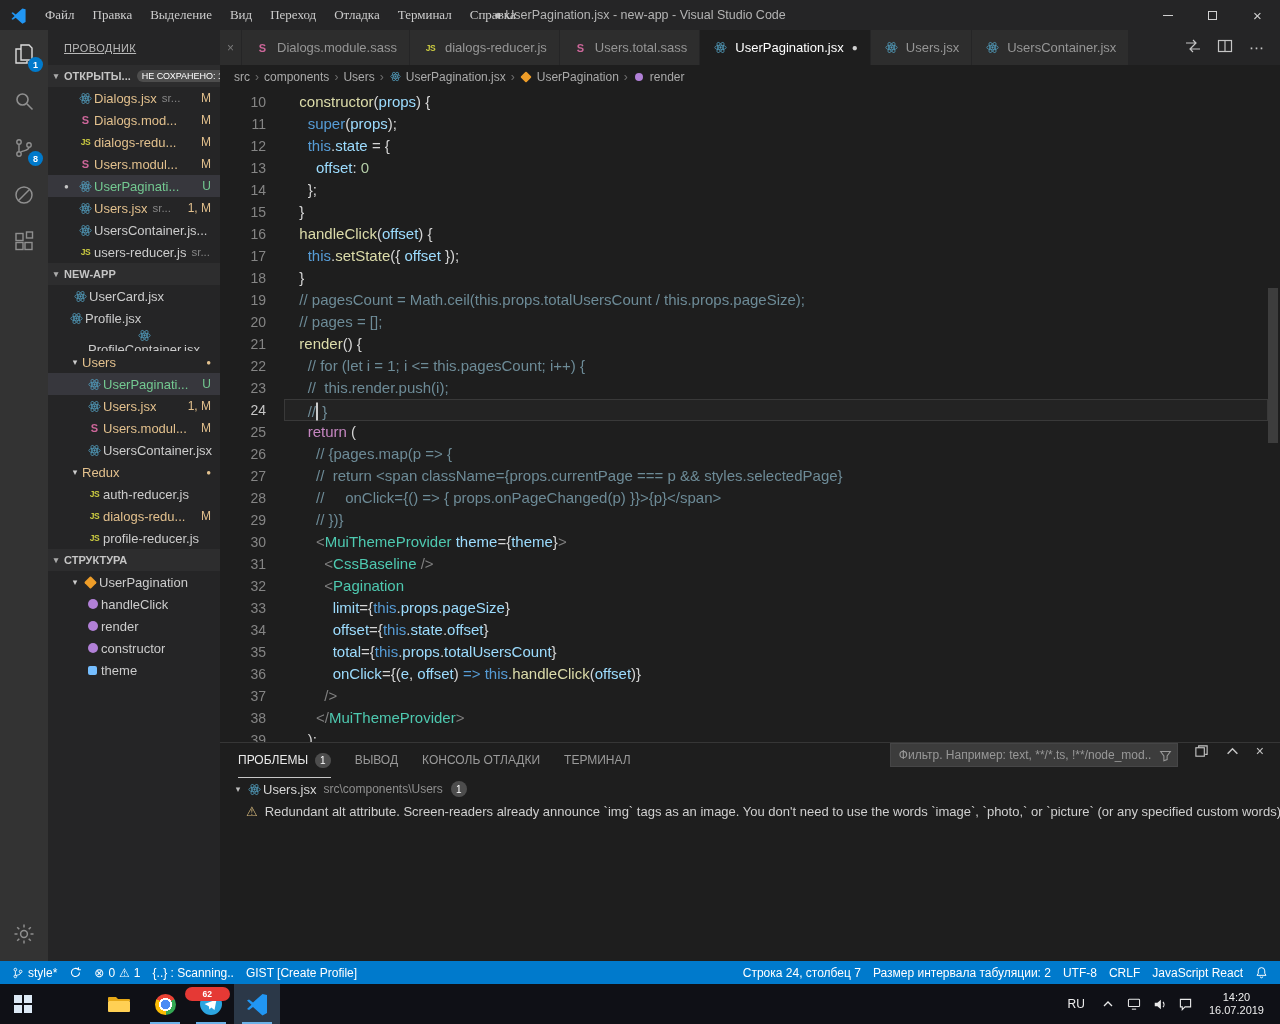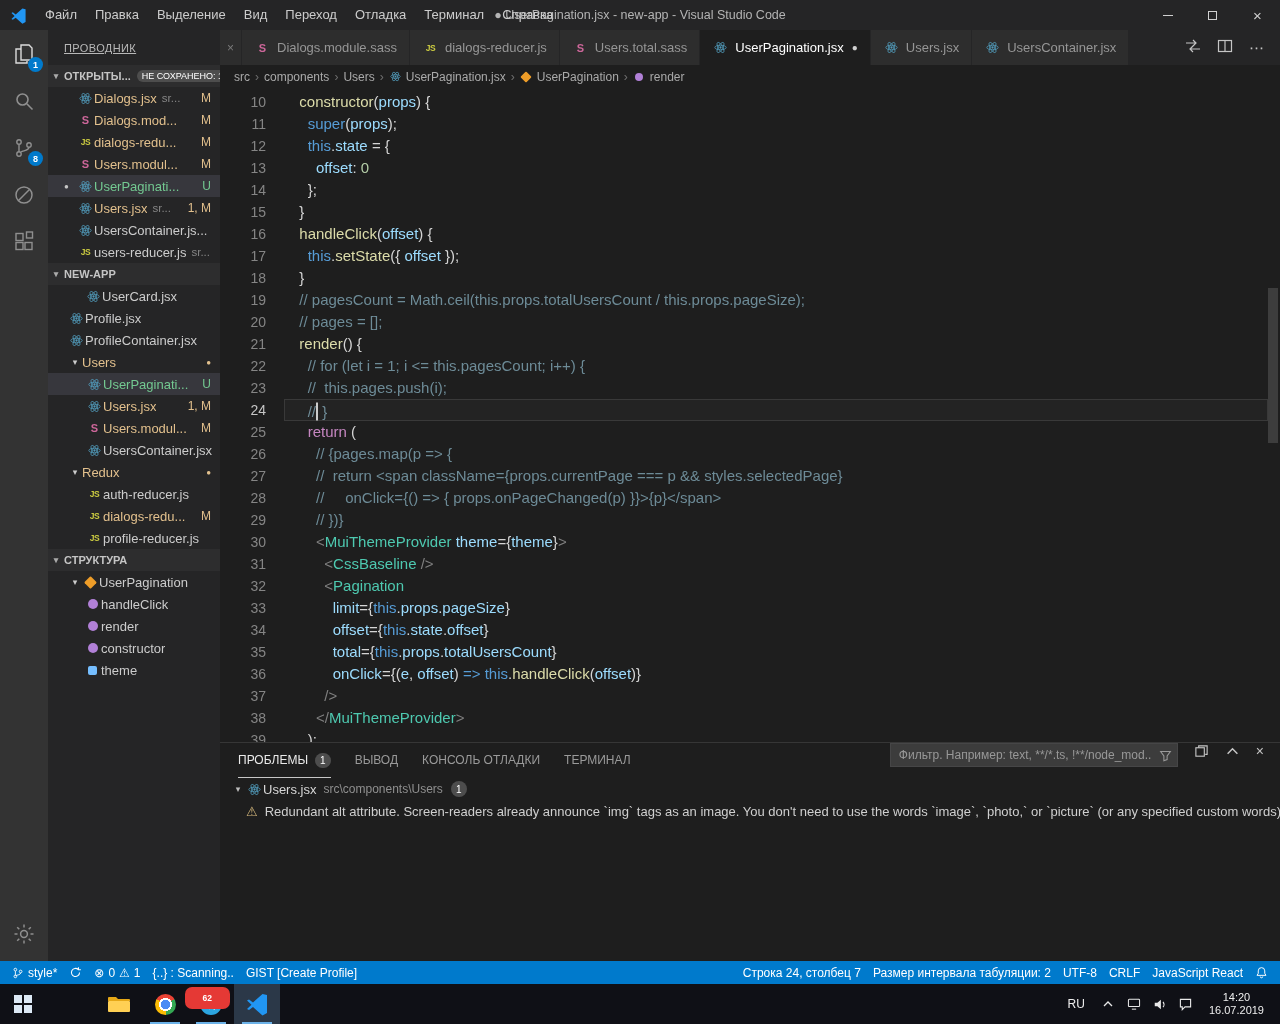--- a/index.html
+++ b/index.html
@@ -3,21 +3,21 @@
 <meta charset="utf-8">
 <style>
   *{margin:0;padding:0;box-sizing:border-box;font-family:"Liberation Sans",sans-serif;}
   html,body{width:1280px;height:1024px;overflow:hidden;background:#1e1e1e;}
   .screen{width:1280px;height:1024px;display:flex;flex-direction:column;}
 
   
   .titlebar{height:30px;flex:0 0 30px;background:#252526;display:flex;align-items:center;position:relative;}
   .app-icon{width:36px;display:flex;justify-content:center;align-items:center;}
   .menus{display:flex;z-index:2;}
-  .menu-item{padding:0 9px;height:30px;line-height:30px;font-size:13px;color:#cccccc;cursor:pointer;}
+  .menu-item{padding:0 9px;height:30px;line-height:30px;font-size:13px;color:#cccccc;cursor:pointer;font-family:Liberation Serif, serif;}
   .win-title{position:absolute;left:0;right:0;text-align:center;font-size:12.5px;color:#b4b4b4;pointer-events:none;}
   .win-controls{margin-left:auto;display:flex;z-index:2;}
   .wc{width:45px;height:30px;display:flex;align-items:center;justify-content:center;color:#d0d0d0;font-size:15px;cursor:pointer;}
   .wc-min{width:10px;height:1px;background:#d0d0d0;display:inline-block;}
   .wc-max{width:9px;height:9px;border:1px solid #d0d0d0;display:inline-block;}
 
   
   .main{flex:1;display:flex;min-height:0;}
 
   
@@ -118,21 +118,21 @@
   .taskbar{height:40px;flex:0 0 40px;background:#0f1016;display:flex;align-items:stretch;}
   .tb-btn{width:46px;display:flex;align-items:center;justify-content:center;position:relative;cursor:pointer;}
   .tb-btn.running::after{content:'';position:absolute;left:8px;right:8px;bottom:0;height:2px;background:#6cb2e8;}
   .tb-btn.active-app{background:rgba(110,150,190,.30);}
   .tb-gap{width:50px;}
   .win-logo{display:grid;grid-template-columns:8px 8px;grid-template-rows:8px 8px;gap:2px;}
   .win-logo span{background:#dce9f5;}
   .chrome-ball{width:21px;height:21px;border-radius:50%;
     background:radial-gradient(circle,#4b8bf5 0 4.5px,#ffffff 4.5px 6.5px,rgba(0,0,0,0) 6.5px),
                conic-gradient(from -60deg,#ea4335 0 120deg,#34a853 120deg 240deg,#fbbc05 240deg 360deg);}
-  .tg-badge{position:absolute;top:3px;right:4px;min-width:14px;height:22px;border-radius:7px;background:#e53935;color:#fff;font-size:8.5px;font-weight:700;display:flex;align-items:center;justify-content:center;padding:0 18px;}
+  .tg-badge{position:absolute;top:3px;right:4px;min-width:14px;height:14px;border-radius:7px;background:#e53935;color:#fff;font-size:8.5px;font-weight:700;display:flex;align-items:center;justify-content:center;padding:0 18px;}
   .tb-right{margin-left:auto;display:flex;align-items:center;}
   .tb-lang{font-size:12px;color:#eeeeee;padding:0 10px;cursor:pointer;}
   .tray-btn{width:26px;height:40px;display:flex;align-items:center;justify-content:center;cursor:pointer;}
   .tb-clock{padding:0 10px;text-align:center;color:#eeeeee;font-size:11px;line-height:13px;cursor:pointer;}
   .tb-desktop{width:6px;border-left:1px solid #3a3a3a;cursor:pointer;}
 </style>
 </head>
 <body>
 
 <div class="screen">
@@ -318,21 +318,21 @@
             <span class="fname clr-plain">users-reducer.js</span>
             <span class="fdetail">sr...</span>
           </div>
         </div>
 
       <div class="section-head">
         <span class="sec-chev">▾</span>
         <span>NEW-APP</span>
       </div>
       <div>
-          <div class="srow" style="padding-left: 37px;">
+          <div class="srow" style="padding-left: 24px;">
             <span class="ficon">
               <svg viewBox="0 0 16 16">
                 <g fill="none" stroke="#519aba" stroke-width="1">
                   <ellipse cx="8" cy="8" rx="7" ry="2.8"></ellipse>
                   <ellipse cx="8" cy="8" rx="7" ry="2.8" transform="rotate(60 8 8)"></ellipse>
                   <ellipse cx="8" cy="8" rx="7" ry="2.8" transform="rotate(120 8 8)"></ellipse>
                 </g>
                 <circle cx="8" cy="8" r="1.4" fill="#519aba"></circle>
               </svg>
             </span>
@@ -344,21 +344,21 @@
                 <g fill="none" stroke="#519aba" stroke-width="1">
                   <ellipse cx="8" cy="8" rx="7" ry="2.8"></ellipse>
                   <ellipse cx="8" cy="8" rx="7" ry="2.8" transform="rotate(60 8 8)"></ellipse>
                   <ellipse cx="8" cy="8" rx="7" ry="2.8" transform="rotate(120 8 8)"></ellipse>
                 </g>
                 <circle cx="8" cy="8" r="1.4" fill="#519aba"></circle>
               </svg>
             </span>
             <span class="fname clr-plain">Profile.jsx</span>
           </div>
-          <div class="srow" style="padding-left: 20px;">
+          <div class="srow" style="padding-left: 20px; flex-direction: column;">
             <span class="ficon">
               <svg viewBox="0 0 16 16">
                 <g fill="none" stroke="#519aba" stroke-width="1">
                   <ellipse cx="8" cy="8" rx="7" ry="2.8"></ellipse>
                   <ellipse cx="8" cy="8" rx="7" ry="2.8" transform="rotate(60 8 8)"></ellipse>
                   <ellipse cx="8" cy="8" rx="7" ry="2.8" transform="rotate(120 8 8)"></ellipse>
                 </g>
                 <circle cx="8" cy="8" r="1.4" fill="#519aba"></circle>
               </svg>
             </span>
@@ -653,21 +653,21 @@
             <div class="cline">
               <span class="lnum">21</span>
               <span class="lcode"><span class="tk-p">  </span><span class="tk-f">render</span><span class="tk-p">() {</span></span>
             </div>
             <div class="cline">
               <span class="lnum">22</span>
               <span class="lcode"><span class="tk-p">    </span><span class="tk-c">// for (let i = 1; i &lt;= this.pagesCount; i++) {</span></span>
             </div>
             <div class="cline">
               <span class="lnum">23</span>
-              <span class="lcode"><span class="tk-p">    </span><span class="tk-c">//  this.pages.push(i);</span></span>
+              <span class="lcode"><span class="tk-p">    </span><span class="tk-c">//  this.render.push(i);</span></span>
             </div>
             <div class="cline current">
               <span class="lnum">24</span>
               <span class="lcode"><span class="tk-p">    </span><span class="tk-c">//</span><span class="cursor"></span><span class="tk-c"> }</span></span>
             </div>
             <div class="cline">
               <span class="lnum">25</span>
               <span class="lcode"><span class="tk-p">    </span><span class="tk-m">return</span><span class="tk-p"> (</span></span>
             </div>
             <div class="cline">

